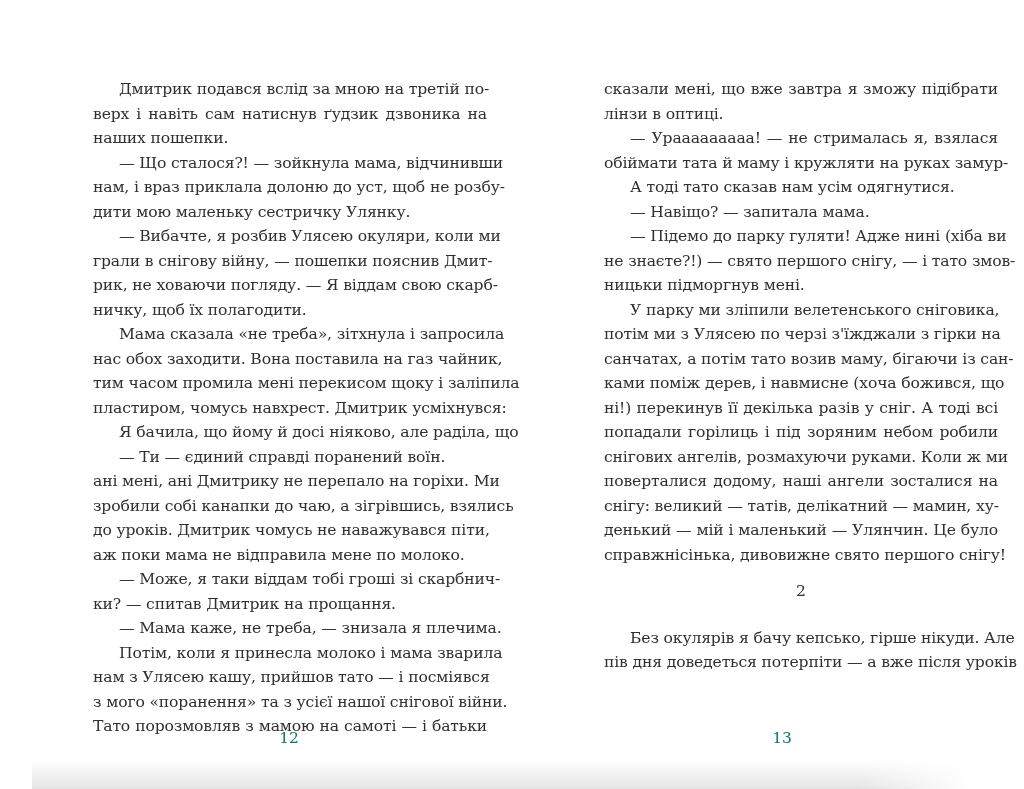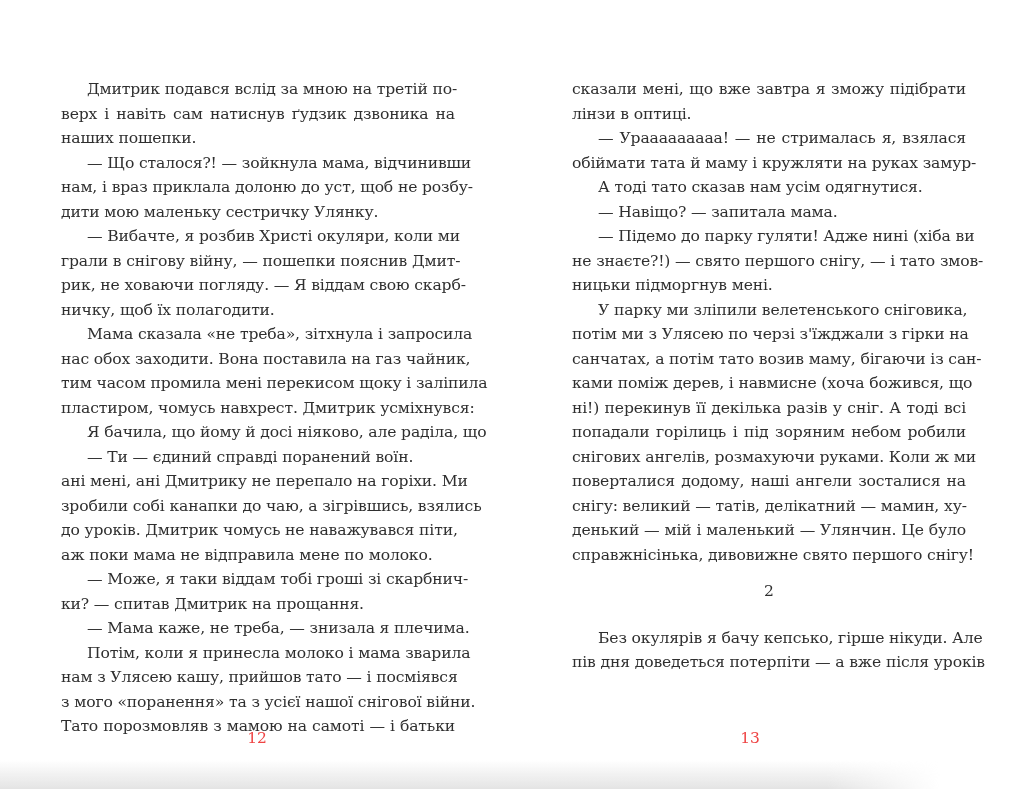--- a/index.html
+++ b/index.html
@@ -2,39 +2,39 @@
 <html><head>
 <meta charset="utf-8">
 <style>
   html, body { margin: 0; padding: 0; }
   body {
     width: 1024px; height: 789px; overflow: hidden;
     background: #ffffff; position: relative;
     font-family: "DejaVu Serif", "Liberation Serif", serif;
     color: #2f2f2f;
   }
-  .spread { position: absolute; inset: 0; }
+  .spread { position: absolute; inset: 0; margin-left: 32px; }
   .page { position: absolute; top: 0; height: 789px; }
   .page.left { left: 0; width: 512px; }
   .page.right { left: 512px; width: 512px; }
   .text-col {
     position: absolute; top: 77px; width: 394px;
     font-size: 15.6px; line-height: 24.5px;
     text-align: justify; hyphens: none;
     letter-spacing: -0.15px;
   }
   .page.left .text-col { left: 61px; }
   .page.right .text-col { left: 60px; }
   .line { display: block; white-space: nowrap; height: 24.5px; text-align-last: justify; text-align: justify; }
   .line.last { text-align-last: left; }
   .line.indent { padding-left: 26px; }
   .line.center { text-align: center; text-align-last: center; }
   .chapter-num { margin-top: 12px; margin-bottom: 22px; }
   .page-number {
-    position: absolute; top: 729px; font-size: 15.5px; color: #ef4444;
+    position: absolute; top: 729px; font-size: 15.5px; color: #0f766e;
     width: 40px; text-align: center;
   }
   .page.left .page-number { left: 237px; }
   .page.right .page-number { left: 218px; }
   .bottom-shadow {
     position: absolute; left: 0; top: 760px; width: 940px; height: 29px;
     background: linear-gradient(to bottom, rgba(255,255,255,0) 0%, rgba(228,228,228,1) 100%);
     -webkit-mask-image: linear-gradient(to right, #000 88%, transparent 100%);
     mask-image: linear-gradient(to right, #000 88%, transparent 100%);
   }
@@ -44,21 +44,21 @@
 
 <div class="spread">
   <div class="page left">
     <div class="text-col" id="left-col">
         <span class="line indent">Дмитрик подався вслід за мною на третій по-</span>
         <span class="line">верх і навіть сам натиснув ґудзик дзвоника на</span>
         <span class="line last">наших пошепки.</span>
         <span class="line indent">— Що сталося?! — зойкнула мама, відчинивши</span>
         <span class="line">нам, і враз приклала долоню до уст, щоб не розбу-</span>
         <span class="line last">дити мою маленьку сестричку Улянку.</span>
-        <span class="line indent">— Вибачте, я розбив Христі окуляри, коли ми</span>
+        <span class="line indent">— Вибачте, я розбив Улясею окуляри, коли ми</span>
         <span class="line">грали в снігову війну, — пошепки пояснив Дмит-</span>
         <span class="line">рик, не ховаючи погляду. — Я віддам свою скарб-</span>
         <span class="line last">ничку, щоб їх полагодити.</span>
         <span class="line indent">Мама сказала «не треба», зітхнула і запросила</span>
         <span class="line">нас обох заходити. Вона поставила на газ чайник,</span>
         <span class="line">тим часом промила мені перекисом щоку і заліпила</span>
         <span class="line last">пластиром, чомусь навхрест. Дмитрик усміхнувся:</span>
         <span class="line indent">Я бачила, що йому й досі ніяково, але раділа, що</span>
         <span class="line indent last">— Ти — єдиний справді поранений воїн.</span>
         <span class="line">ані мені, ані Дмитрику не перепало на горіхи. Ми</span>

